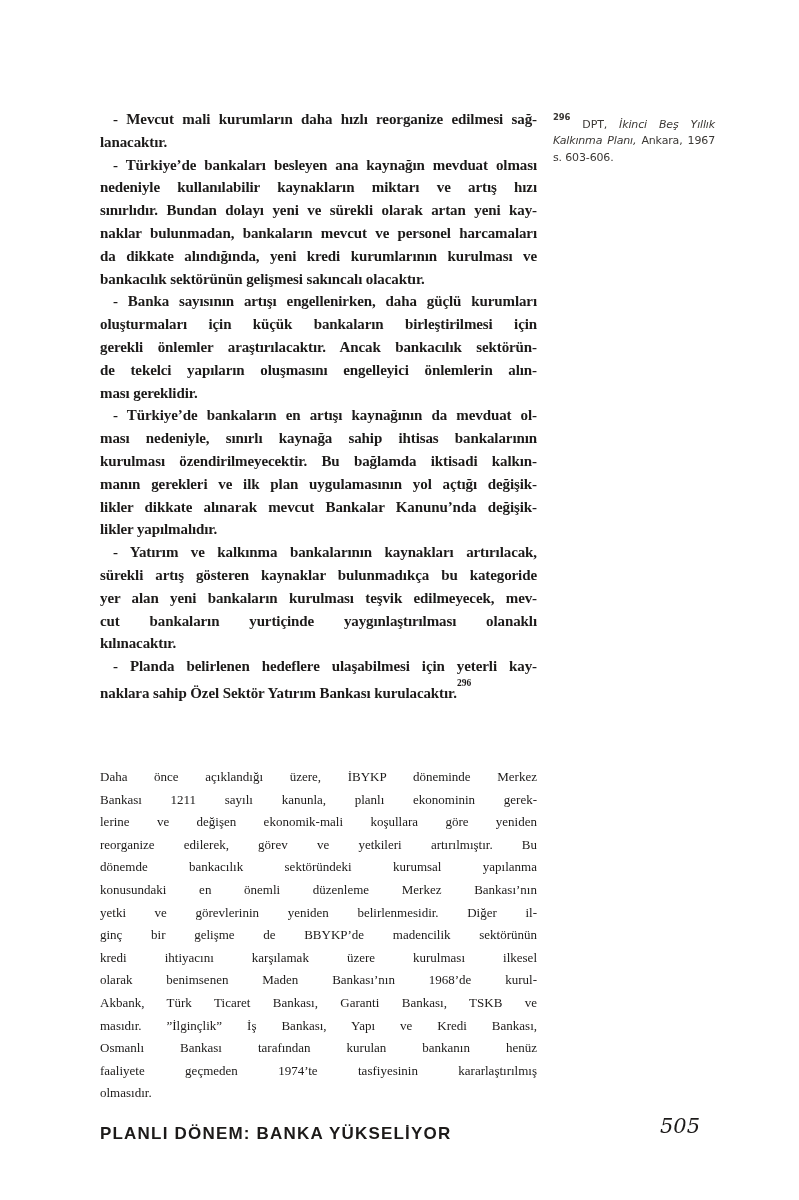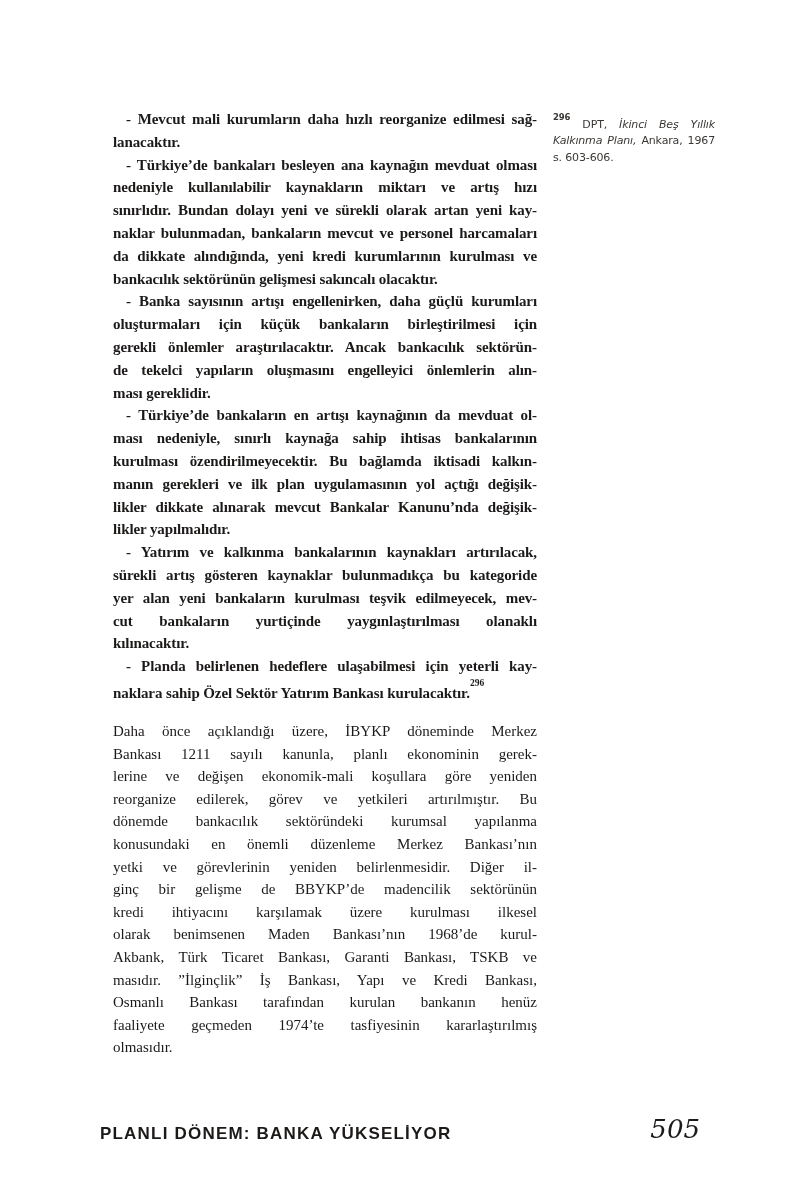--- a/index.html
+++ b/index.html
@@ -21,21 +21,20 @@
     width: 437px;
     font-weight: bold;
     font-size: 15px;
     line-height: 22.8px;
     letter-spacing: -0.1px;
   }
   .quote-item .tline,
   .body-para .tline {
     text-align: justify;
     text-align-last: justify;
-    margin-left: 13px;
   }
   .quote-item .tline:first-child { text-indent: 13px; }
   .quote-item .tline:last-child,
   .body-para .tline:last-child { text-align-last: left; }
   .fnref {
     font-weight: bold;
     font-size: 9.5px;
     position: relative;
     top: -5.5px;
     letter-spacing: 0;
@@ -57,23 +56,23 @@
     font-weight: bold;
     font-size: 8.5px;
     position: relative;
     top: -3.5px;
   }
   .sidenote em { font-style: italic; }
   
   .body-para {
     position: absolute;
     left: 100px;
-    top: 720px;
+    top: 766px;
     width: 437px;
-    font-size: 15px;
+    font-size: 13px;
     line-height: 22.6px;
   }
   
   .running-title {
     position: absolute;
     left: 100px;
     top: 1124px;
     font-family: "Liberation Sans", sans-serif;
     font-weight: bold;
     font-size: 17px;
@@ -81,21 +80,21 @@
     color: #1c1a19;
   }
   .page-number {
     position: absolute;
     left: 580px;
     top: 1114px;
     width: 120px;
     text-align: right;
     font-family: "DejaVu Serif", serif;
     font-style: italic;
-    font-size: 26px;
+    font-size: 21px;
     color: #1c1a19;
   }
 </style>
 </head>
 <body>
 
 <div class="page">
 
   <div class="quote-block">
     <div class="quote-item">

